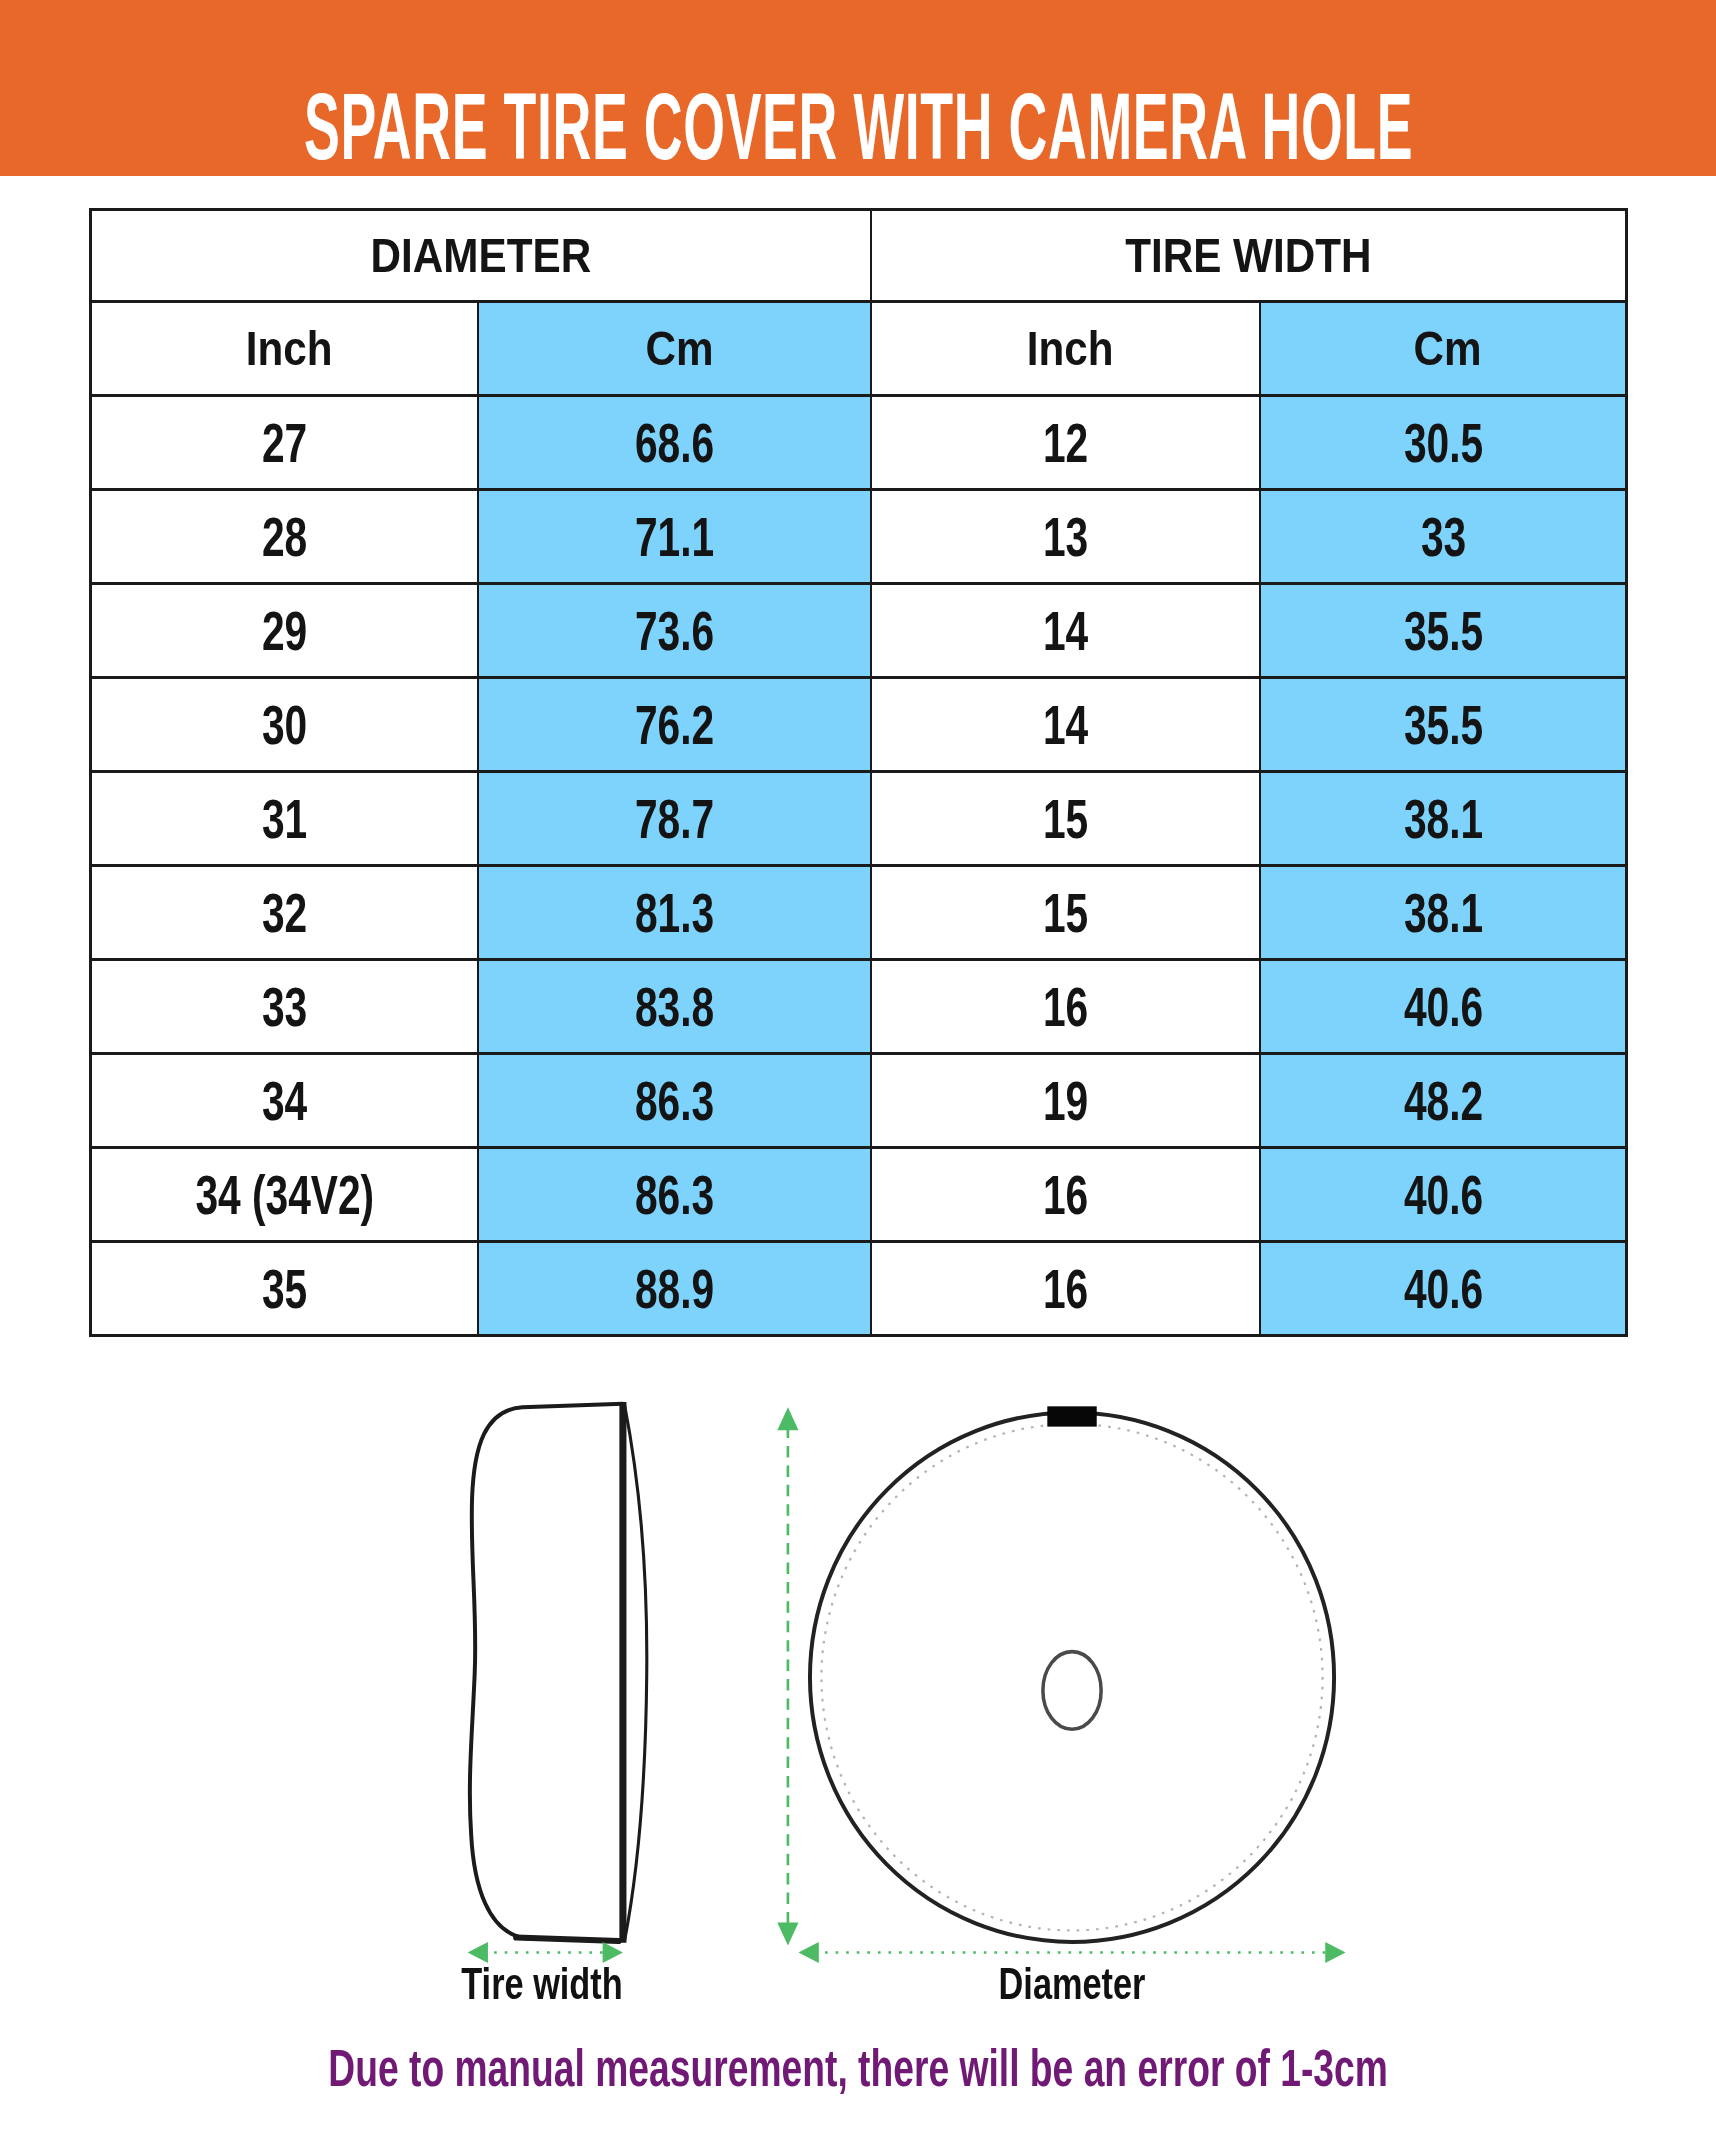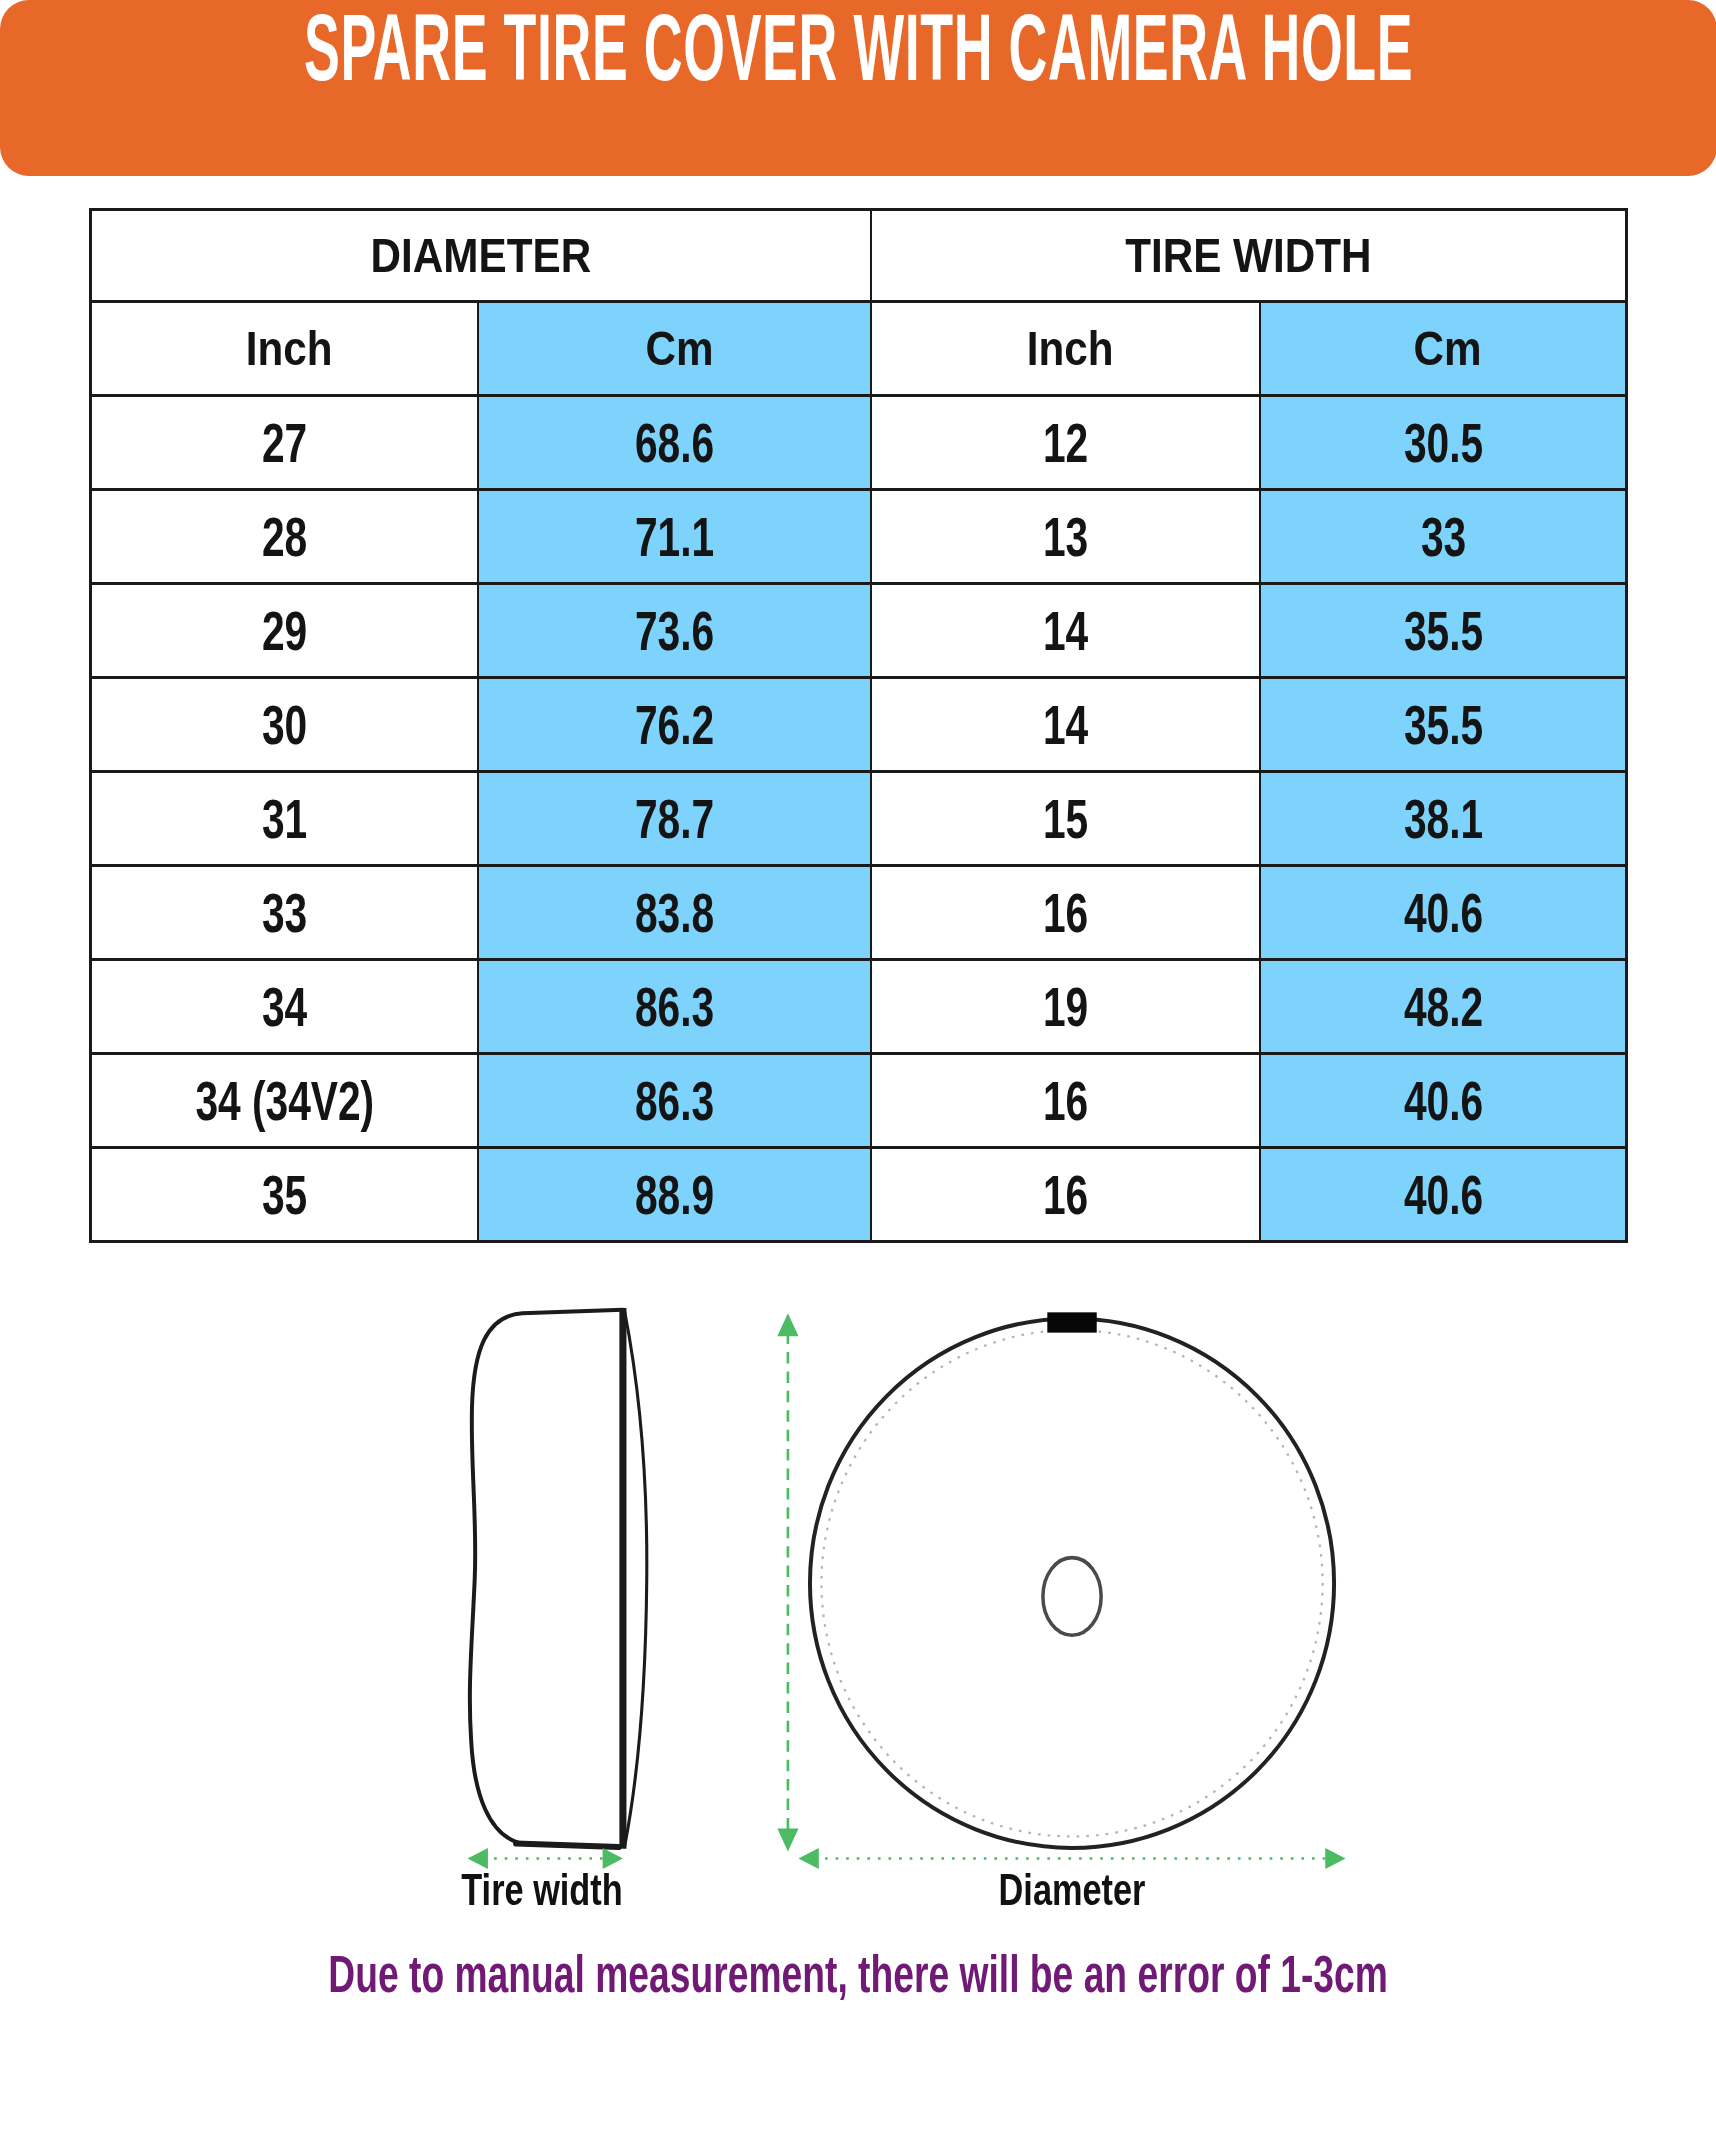--- a/index.html
+++ b/index.html
@@ -6,21 +6,21 @@
   html, body { background: #ffffff; }
   body {
     width: 1717px; height: 2149px;
     font-family: "Liberation Sans", sans-serif;
     overflow: hidden;
   }
   
   .banner {
     width: 100%; height: 176px;
     background: #E8682A;
-    display: flex; align-items: flex-start; justify-content: center; border-radius: 29px;
+    display: flex; align-items: flex-end; justify-content: center;
   }
   .banner-title {
     color: #ffffff;
     font-weight: bold;
     font-size: 84px;
     letter-spacing: 0.9px;
     display: inline-block;
     transform: scale(0.64, 1.12);
     white-space: nowrap;
   }
@@ -156,20 +156,26 @@
         <td class="inch"><span class="cond-data">14</span></td>
         <td class="cm"><span class="cond-data">35.5</span></td>
       </tr>
       <tr>
         <td class="inch"><span class="cond-data">31</span></td>
         <td class="cm"><span class="cond-data">78.7</span></td>
         <td class="inch"><span class="cond-data">15</span></td>
         <td class="cm"><span class="cond-data">38.1</span></td>
       </tr>
       <tr>
+        <td class="inch"><span class="cond-data">32</span></td>
+        <td class="cm"><span class="cond-data">81.3</span></td>
+        <td class="inch"><span class="cond-data">15</span></td>
+        <td class="cm"><span class="cond-data">38.1</span></td>
+      </tr>
+      <tr>
         <td class="inch"><span class="cond-data">33</span></td>
         <td class="cm"><span class="cond-data">83.8</span></td>
         <td class="inch"><span class="cond-data">16</span></td>
         <td class="cm"><span class="cond-data">40.6</span></td>
       </tr>
       <tr>
         <td class="inch"><span class="cond-data">34</span></td>
         <td class="cm"><span class="cond-data">86.3</span></td>
         <td class="inch"><span class="cond-data">19</span></td>
         <td class="cm"><span class="cond-data">48.2</span></td>

